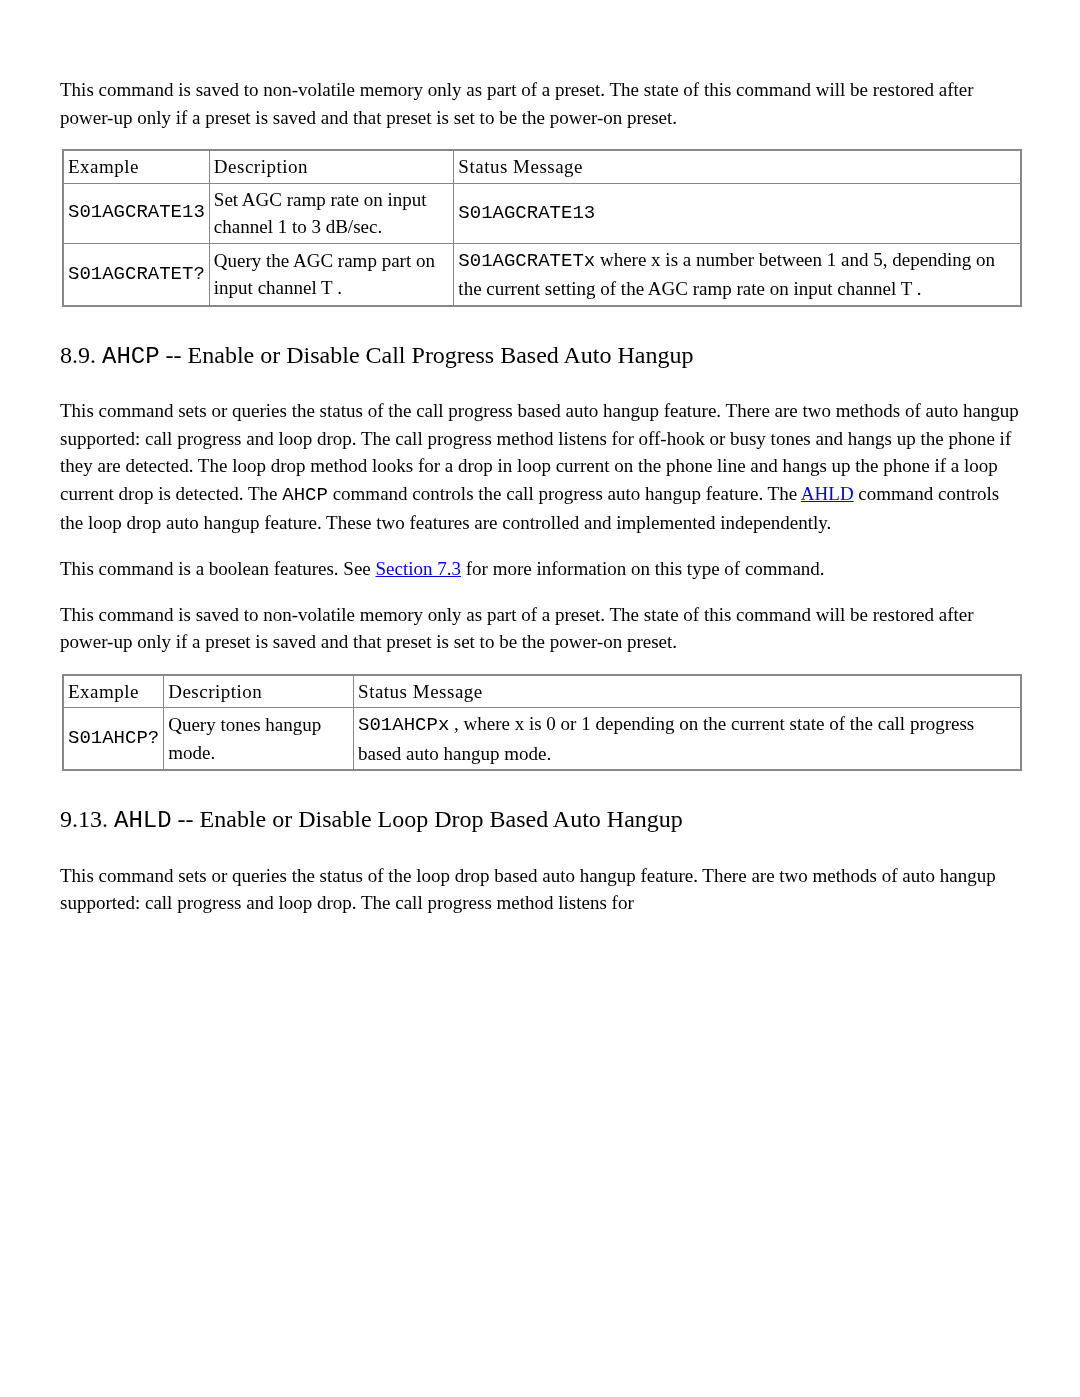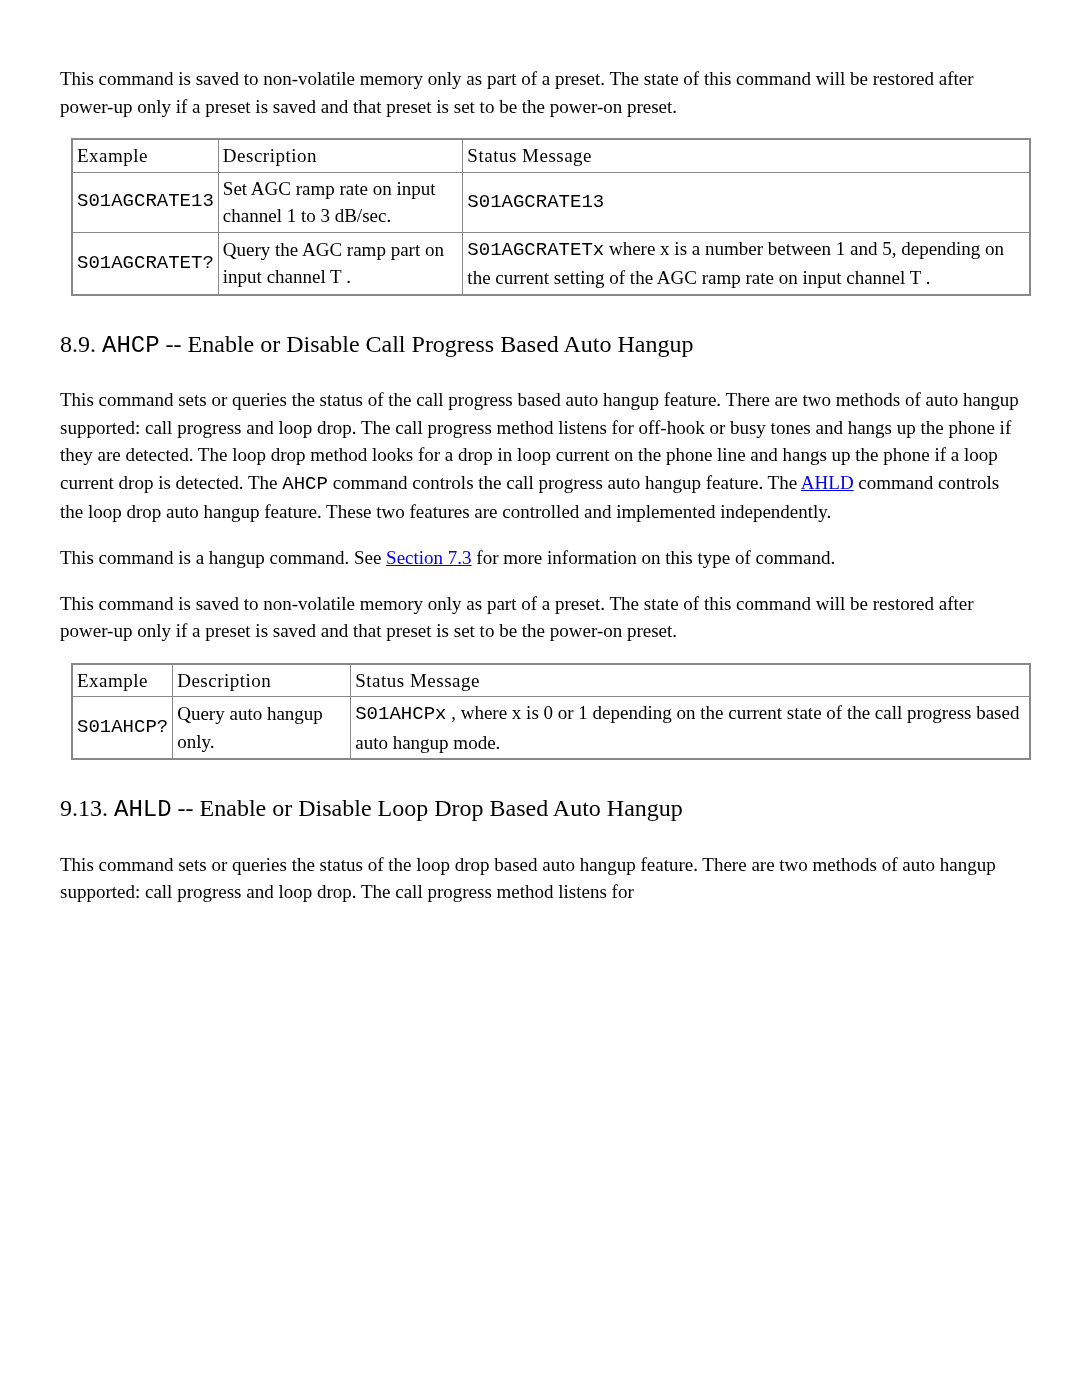--- a/index.html
+++ b/index.html
@@ -6,42 +6,42 @@
     font-family: Georgia, 'Times New Roman', serif;
     margin: 0;
     padding: 60px;
     font-size: 19px;
     line-height: 1.45;
     color: #000;
     width: 1080px;
     box-sizing: border-box;
   }
   p {
-    margin: 5px 0 18px 0;
+    margin: 16px 0 18px 0;
   }
   h2 {
     font-size: 24px;
     font-weight: normal;
     margin: 32px 0 24px 0;
     line-height: 1.35;
   }
   h2 .code {
     font-family: 'Courier New', monospace;
   }
   code, .mono {
     font-family: 'Courier New', monospace;
   }
   a {
     color: #0000ee;
     text-decoration: underline;
   }
   table {
     border-collapse: collapse;
     width: 100%;
-    margin: 12px 0 28px 11px;
+    margin: 12px 0 28px 2px;
     border: 2px solid #888;
   }
   th, td {
     border: 1px solid #888;
     padding: 2px 4px;
     text-align: left;
     vertical-align: middle;
     font-size: 19px;
   }
   th {
@@ -82,37 +82,37 @@
 
 <h2>
   <span>8.9. </span><span class="code">AHCP</span><span> -- Enable or Disable Call Progress Based Auto Hangup</span>
 </h2>
 
 <p>
   <span>This command sets or queries the status of the call progress based auto hangup feature. There are two methods of auto hangup supported: call progress and loop drop. The call progress method listens for off-hook or busy tones and hangs up the phone if they are detected. The loop drop method looks for a drop in loop current on the phone line and hangs up the phone if a loop current drop is detected. The </span><code>AHCP</code><span> command controls the call progress auto hangup feature. The </span><a href="#">AHLD</a><span> command controls the loop drop auto hangup feature. These two features are controlled and implemented independently.</span>
 </p>
 
 <p>
-  <span>This command is a hangup command. See </span><a href="#">Section 7.3</a><span> for more information on this type of command.</span>
+  <span>This command is a boolean features. See </span><a href="#">Section 7.3</a><span> for more information on this type of command.</span>
 </p>
 
 <p>This command is saved to non-volatile memory only as part of a preset. The state of this command will be restored after power-up only if a preset is saved and that preset is set to be the power-on preset.</p>
 
 <table>
   <thead>
     <tr>
       <th>Example</th>
       <th>Description</th>
       <th>Status Message</th>
     </tr>
   </thead>
   <tbody>
     <tr>
       <td class="mono">S01AHCP?</td>
-      <td>Query auto hangup only.</td>
+      <td>Query tones hangup mode.</td>
       <td><span class="mono">S01AHCPx</span><span> , where x is 0 or 1 depending on the current state of the call progress based auto hangup mode.</span></td>
     </tr>
   </tbody>
 </table>
 
 <h2>
   <span>9.13. </span><span class="code">AHLD</span><span> -- Enable or Disable Loop Drop Based Auto Hangup</span>
 </h2>
 
 <p>This command sets or queries the status of the loop drop based auto hangup feature. There are two methods of auto hangup supported: call progress and loop drop. The call progress method listens for</p>

